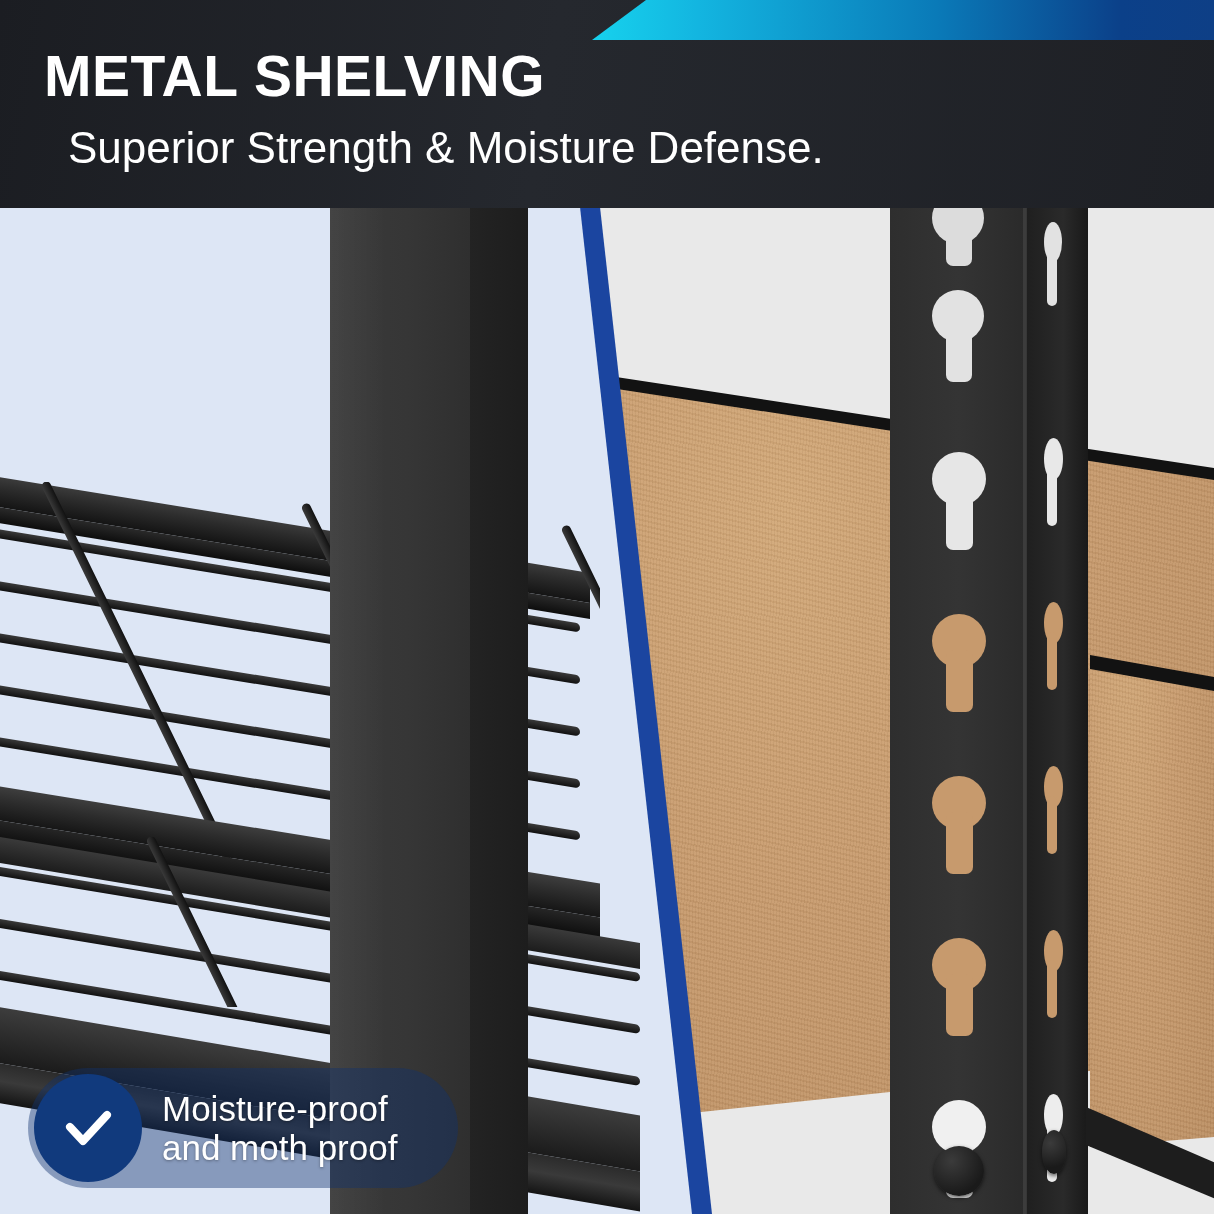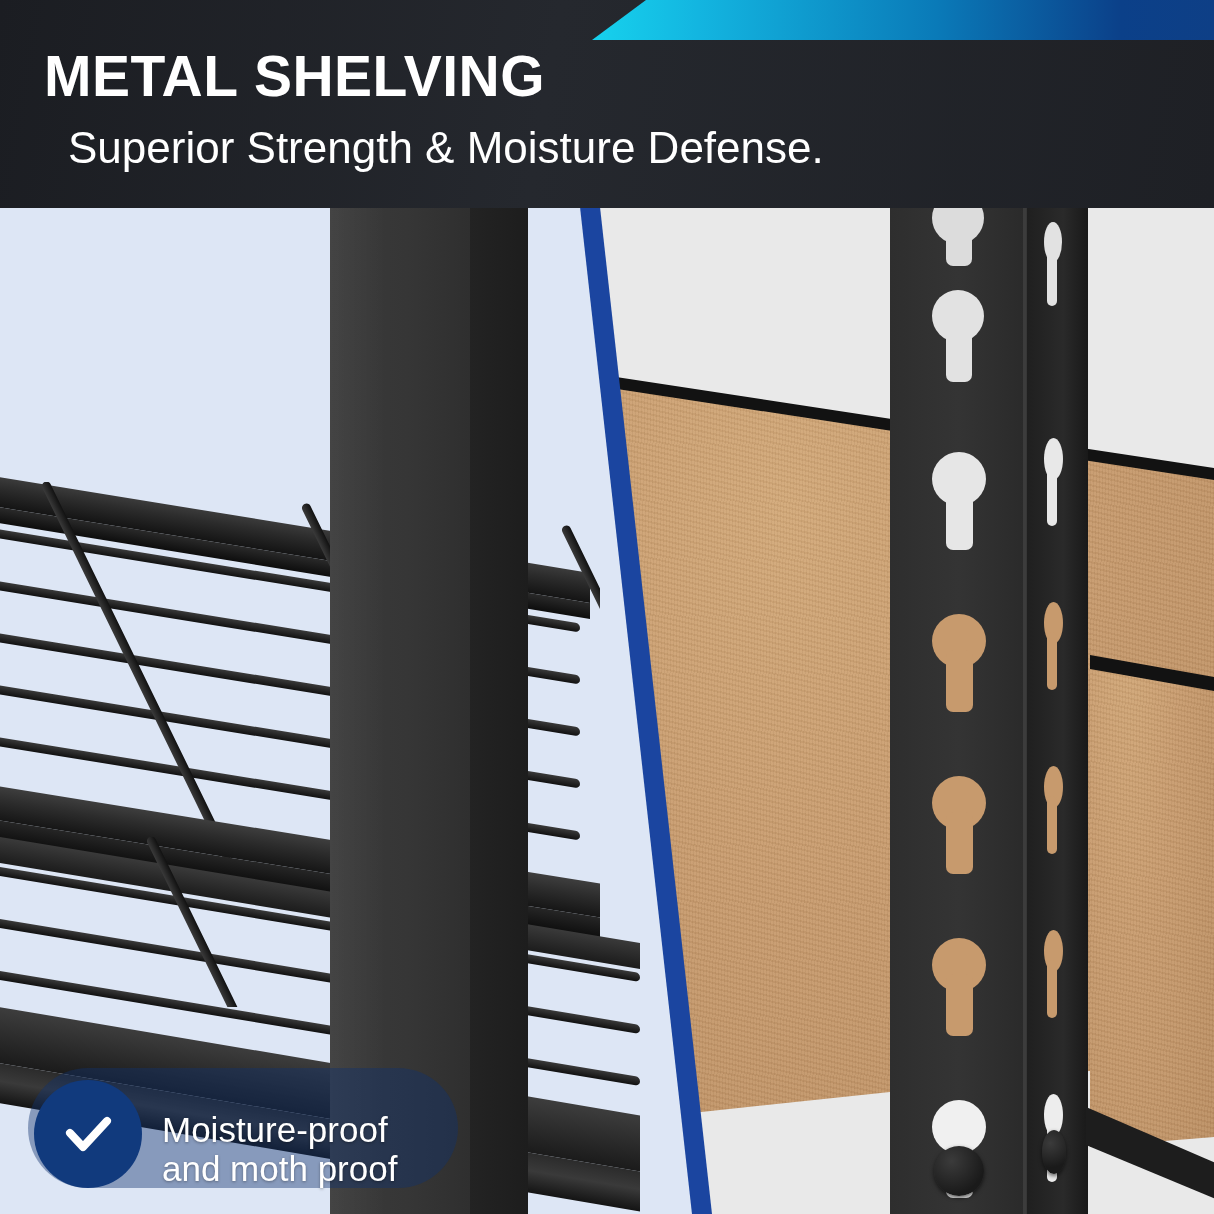--- a/index.html
+++ b/index.html
@@ -54,21 +54,21 @@
 
   .slot{position:absolute;}
   .slot .circ{position:absolute;border-radius:50%;}
   .slot .slit{position:absolute;border-radius:7px;}
 
   .bumper{position:absolute;border-radius:50%;
           background:radial-gradient(circle at 35% 30%,#3b3b3b,#1a1a1a 70%);
           box-shadow:0 2px 4px rgba(0,0,0,.6);}
 
   
-  .badge{position:absolute;display:flex;align-items:flex-end;border-radius:80px;z-index:30;}
+  .badge{position:absolute;display:flex;align-items:center;border-radius:80px;z-index:30;}
   #badge-good{left:28px;top:1068px;width:430px;height:120px;
               background:rgba(16,51,110,0.42);}
   #badge-bad{left:730px;top:1068px;width:420px;height:120px;
              background:rgba(205,32,42,0.40);}
   .badge-icon{position:relative;flex:0 0 auto;width:108px;height:108px;border-radius:50%;
               margin-left:6px;display:flex;align-items:center;justify-content:center;}
   #icon-check{background:#113a7d;}
   #icon-x{background:#d2202c;}
   .badge-text{color:#ffffff;font-size:35px;line-height:1.12;margin-left:20px;
               white-space:pre-line;text-shadow:0 1px 3px rgba(0,0,0,.35);}

